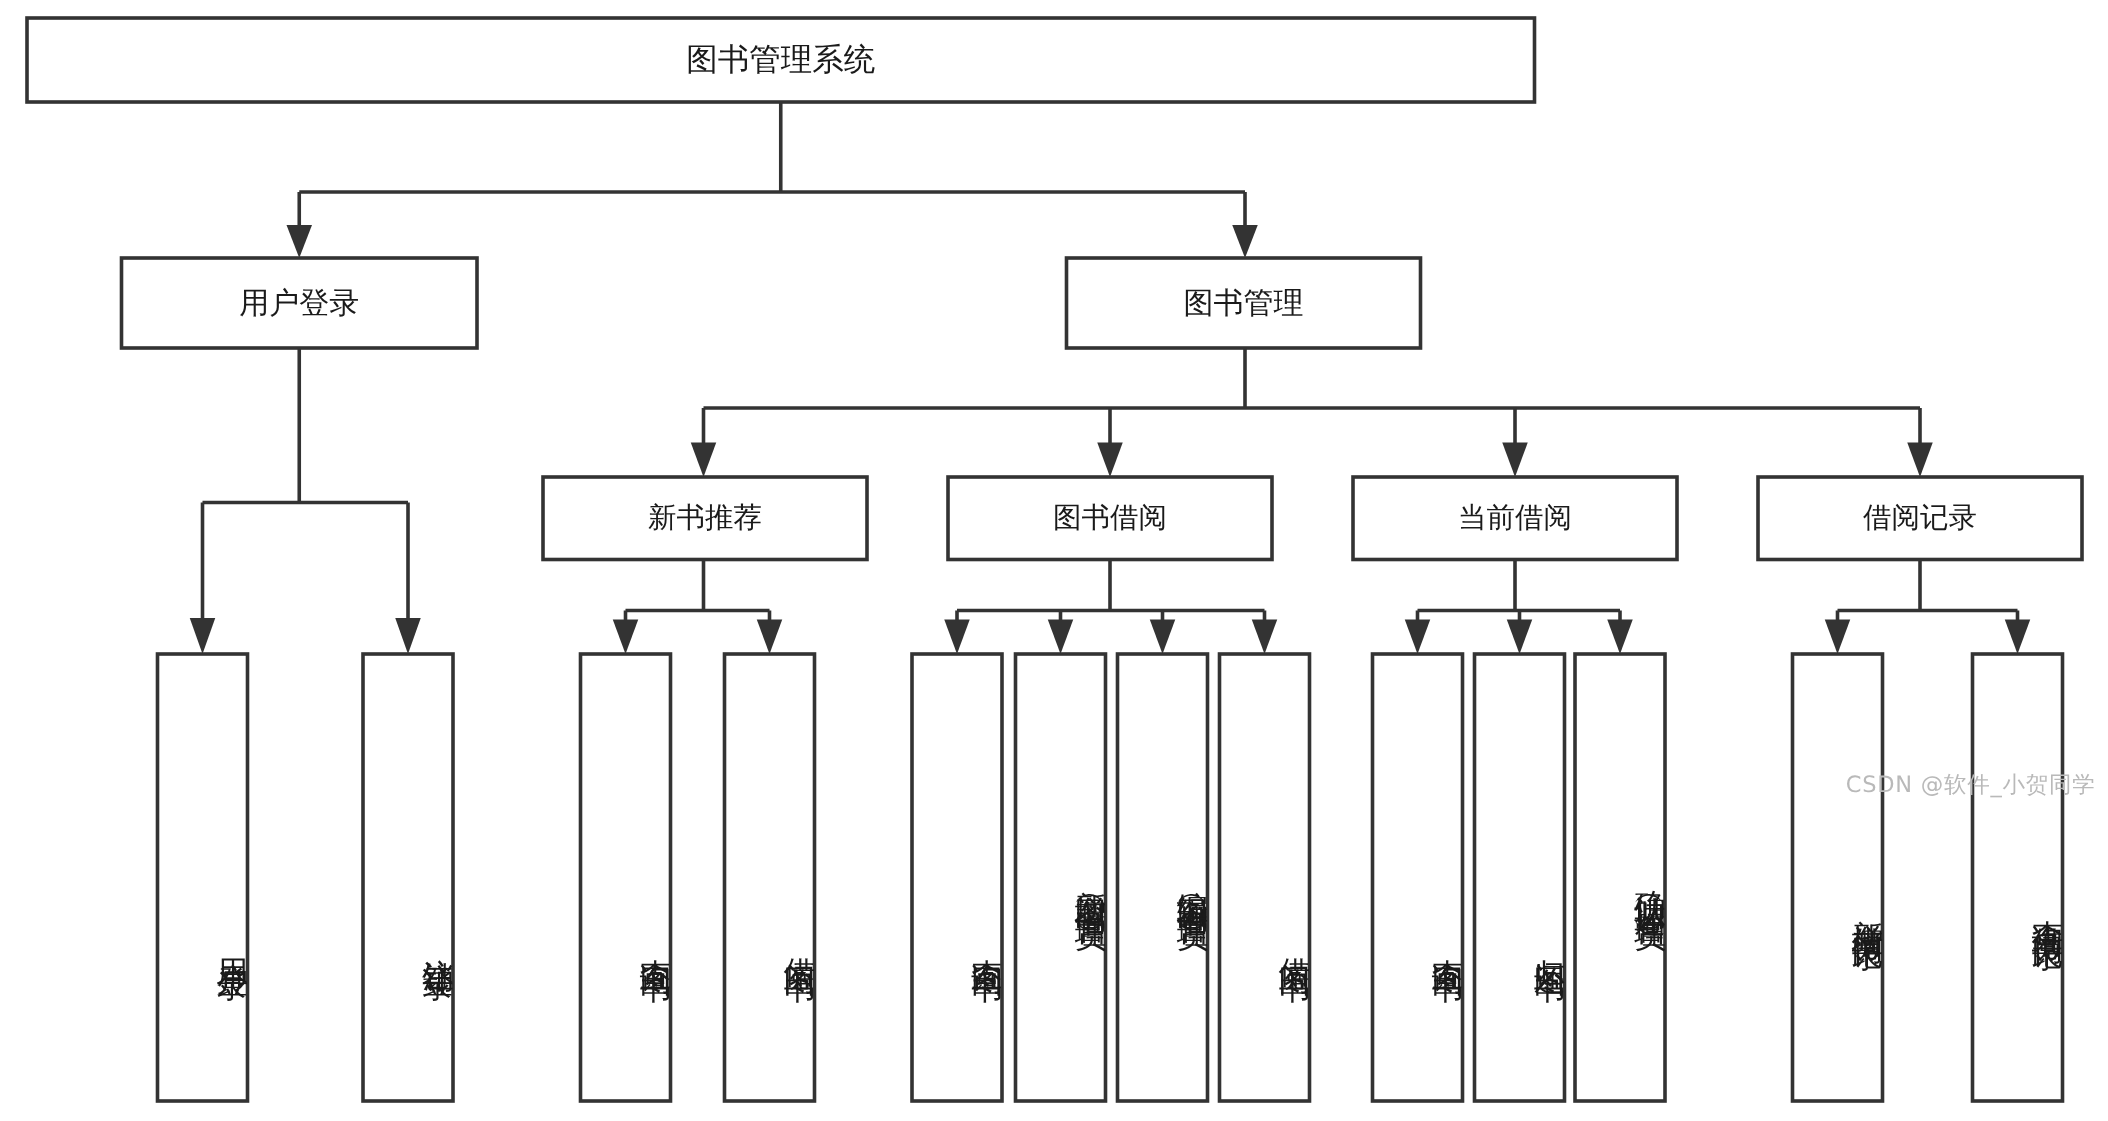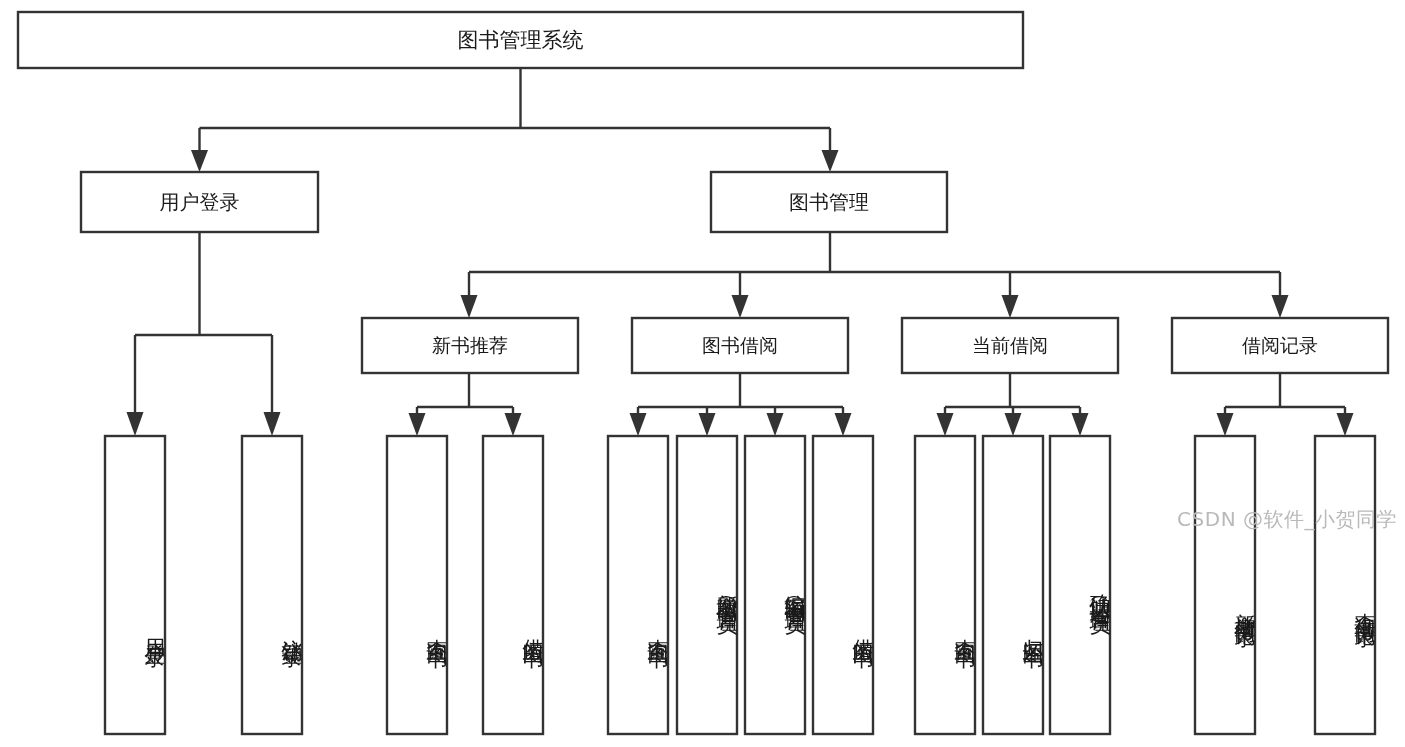--- a/index.html
+++ b/index.html
@@ -71,21 +71,21 @@
     color: #1a1a1a;
     white-space: nowrap;
     pointer-events: none;
     overflow: hidden;
   }
   .watermark {
     position: absolute;
     right: 8px;
     bottom: 4px;
     font-family: "DejaVu Sans", "Liberation Sans", sans-serif;
-    font-size: 20px;
+    font-size: 15px;
     color: #b9b9b9;
     letter-spacing: 0.5px;
     white-space: nowrap;
   }
 </style>
 </head>
 <body>
 
 <div id="diagram-root">
 

